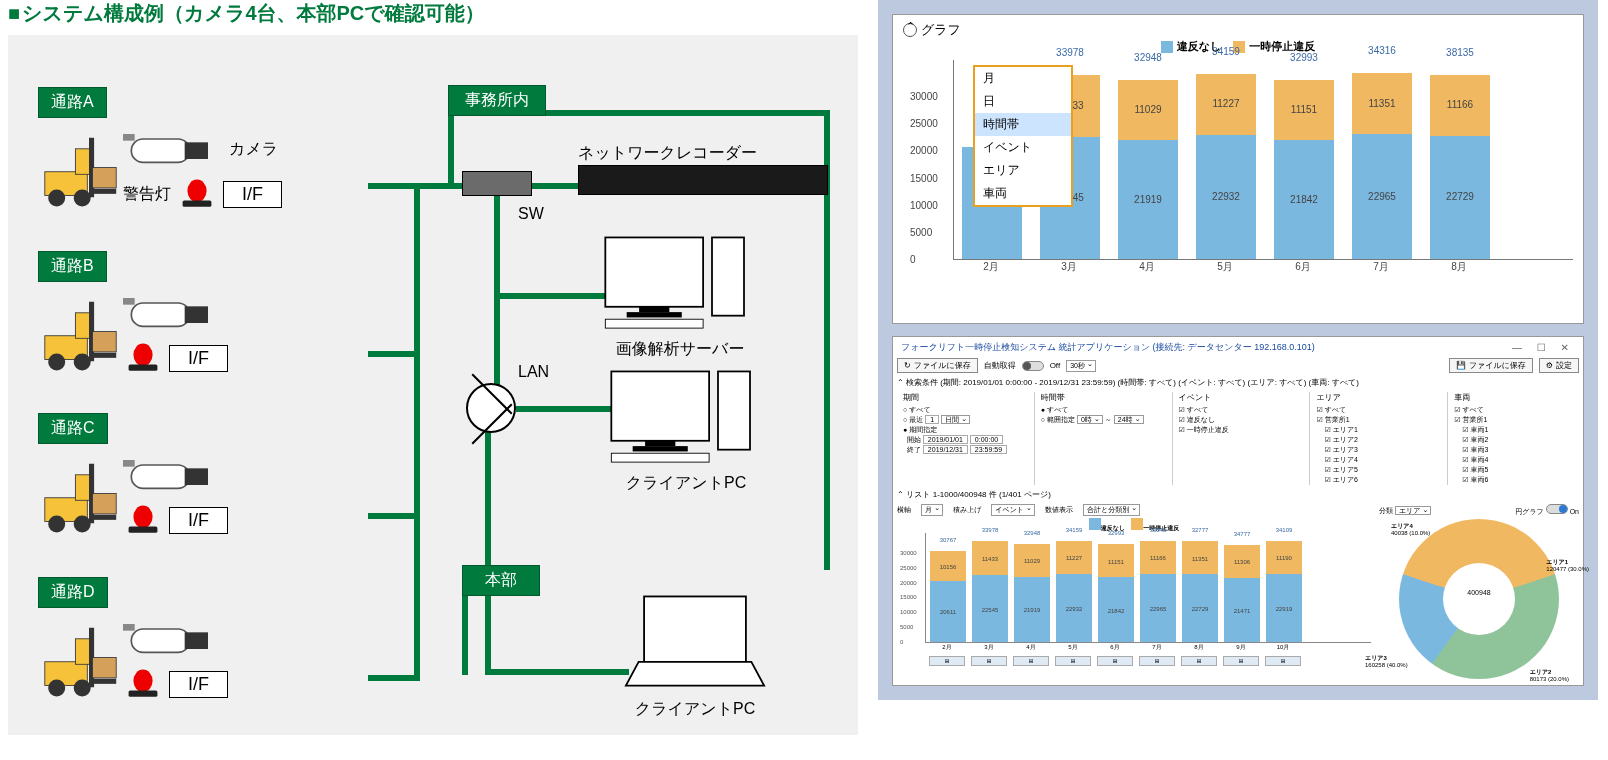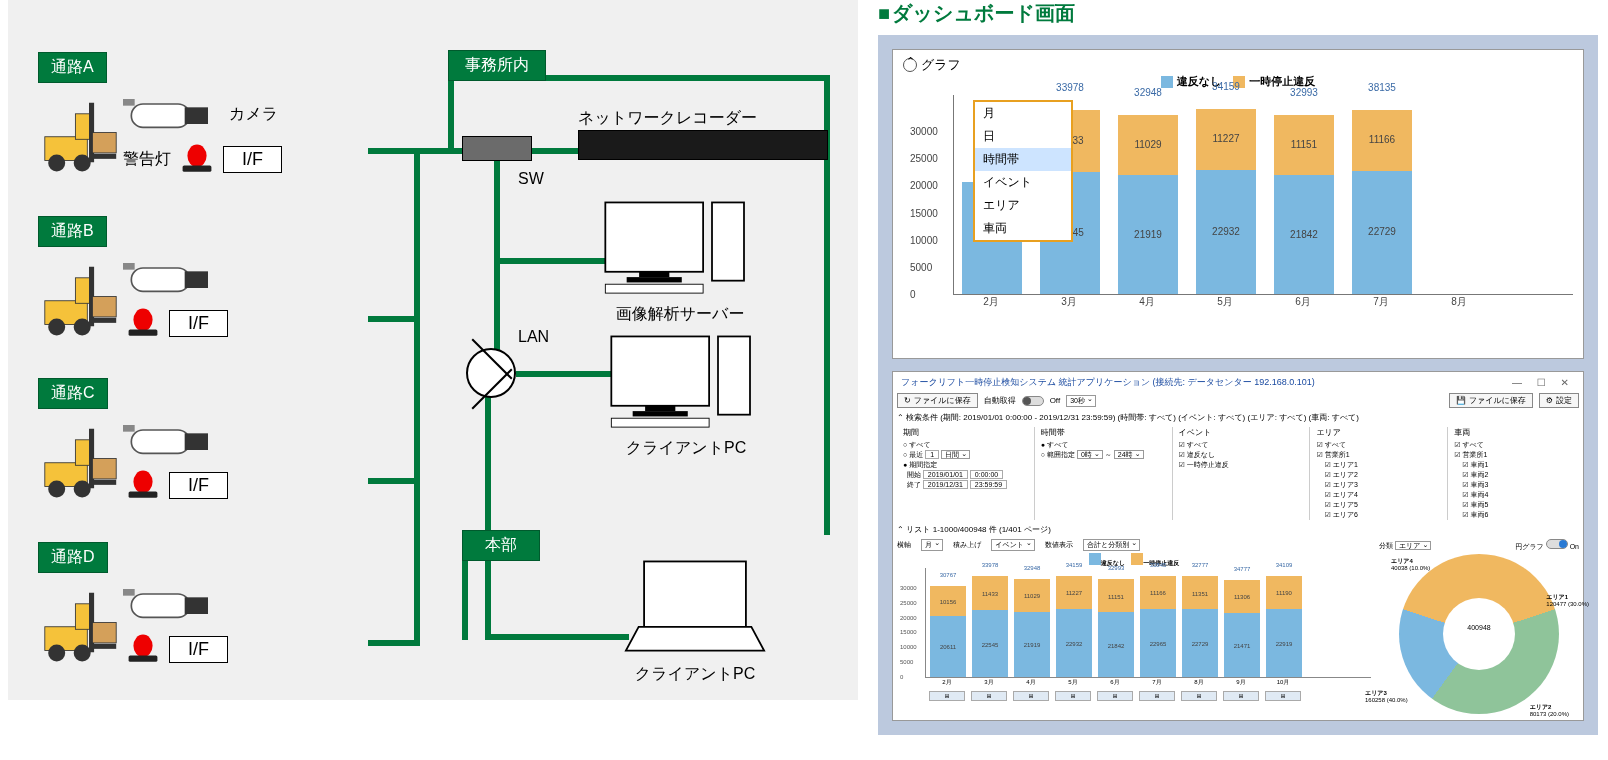--- a/index.html
+++ b/index.html
@@ -112,20 +112,21 @@
 .donut { width: 160px; height: 160px; border-radius: 50%;
   background: conic-gradient(#f0b860 0deg 72deg, #8fc49a 72deg 216deg, #7bb8e0 216deg 288deg, #f0b860 288deg 360deg); position: relative; }
 .donut::after { content: ""; position: absolute; top: 44px; left: 44px; width: 72px; height: 72px; background: #fff; border-radius: 50%; }
 .donut-center { position: absolute; top: 70px; left: 0; width: 160px; text-align: center; font-size: 7px; z-index: 2; }
 .slice-lbl { position: absolute; font-size: 6px; line-height: 1.2; }
 </style>
 </head>
 <body>
 
 <div class="left-panel">
+  <div class="panel-title">システム構成例（カメラ4台、本部PCで確認可能）</div>
   <div class="diagram-box">
 
     <div class="green-line" style="top:148px;left:360px;width:95px;height:6px"></div>
     <div class="green-line" style="top:316px;left:360px;width:50px;height:6px"></div>
     <div class="green-line" style="top:478px;left:360px;width:50px;height:6px"></div>
     <div class="green-line" style="top:640px;left:360px;width:50px;height:6px"></div>
     <div class="green-line" style="top:148px;left:406px;width:6px;height:498px"></div>
     <div class="green-line" style="top:75px;left:440px;width:6px;height:78px"></div>
     <div class="green-line" style="top:75px;left:440px;width:380px;height:6px"></div>
     <div class="green-line" style="top:75px;left:816px;width:6px;height:460px"></div>
@@ -293,21 +294,20 @@
       <svg class="server-img" style="width:150px;height:100px" viewBox="0 0 160 110">
           <rect x="24" y="6" width="112" height="72" fill="#fff" stroke="#000" stroke-width="2"></rect>
           <path d="M18 78 L142 78 L156 104 L4 104 Z" fill="#fff" stroke="#000" stroke-width="2"></path>
         </svg>
       <div class="server-label">クライアントPC</div>
     </div>
   </div>
 </div>
 
 <div class="right-panel">
-  <div class="panel-title">ダッシュボード画面</div>
   <div class="dash-box">
 
     <div class="dash-chart">
       <div class="chart-title">
           <span class="chevron"></span>
           <span>グラフ</span>
         </div>
       <div class="axis-dropdown">
         <div class="opt">月</div>
         <div class="opt">日</div>
@@ -358,20 +358,27 @@
             <span class="seg-o" style="bottom:124.488px;height:60.94657142857143px"></span>
             <span class="v-o" style="bottom:149.9612857142857px">11227</span>
             <span class="v-b" style="bottom:57.244px">22932</span>
           </div>
           <div class="bar" style="height: 179.105px;">
             <span class="v-top">32993</span>
             <span class="seg-b" style="height:118.57085714285715px"></span>
             <span class="seg-o" style="bottom:118.57085714285715px;height:60.534px"></span>
             <span class="v-o" style="bottom:143.83785714285716px">11151</span>
             <span class="v-b" style="bottom:54.285428571428575px">21842</span>
+          </div>
+          <div class="bar" style="height: 186.287px;">
+            <span class="v-top">34316</span>
+            <span class="seg-b" style="height:124.66714285714286px"></span>
+            <span class="seg-o" style="bottom:124.66714285714286px;height:61.61971428571429px"></span>
+            <span class="v-o" style="bottom:150.477px">11351</span>
+            <span class="v-b" style="bottom:57.33357142857143px">22965</span>
           </div>
           <div class="bar" style="height: 184.001px;">
             <span class="v-top">38135</span>
             <span class="seg-b" style="height:123.386px"></span>
             <span class="seg-o" style="bottom:123.386px;height:60.61542857142857px"></span>
             <span class="v-o" style="bottom:148.6937142857143px">11166</span>
             <span class="v-b" style="bottom:56.693px">22729</span>
           </div>
         </div>
       <div class="xticks" id="xt-main">

